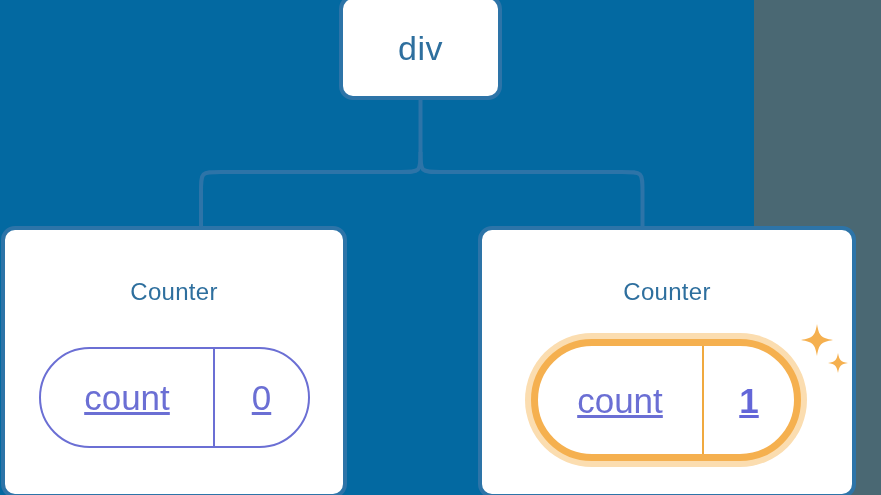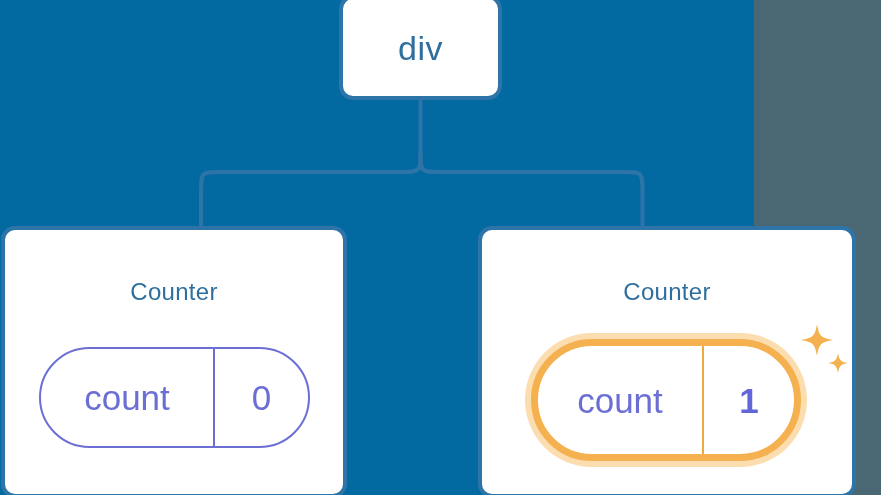--- a/index.html
+++ b/index.html
@@ -123,20 +123,21 @@
     box-shadow: 0 0 0 6px #fbddb0;
   }
 
   .pill-key,
   .pill-val {
     display: flex;
     align-items: center;
     justify-content: center;
     box-sizing: border-box;
     line-height: 1;
+    text-decoration: underline;
   }
   .pill.plain .pill-key {
     width: 174px;
     border-right: 2px solid #6b6fd4;
     font-size: 35px;
     color: #6b6fd4;
   }
   .pill.plain .pill-val {
     flex: 1;
     font-size: 35px;

